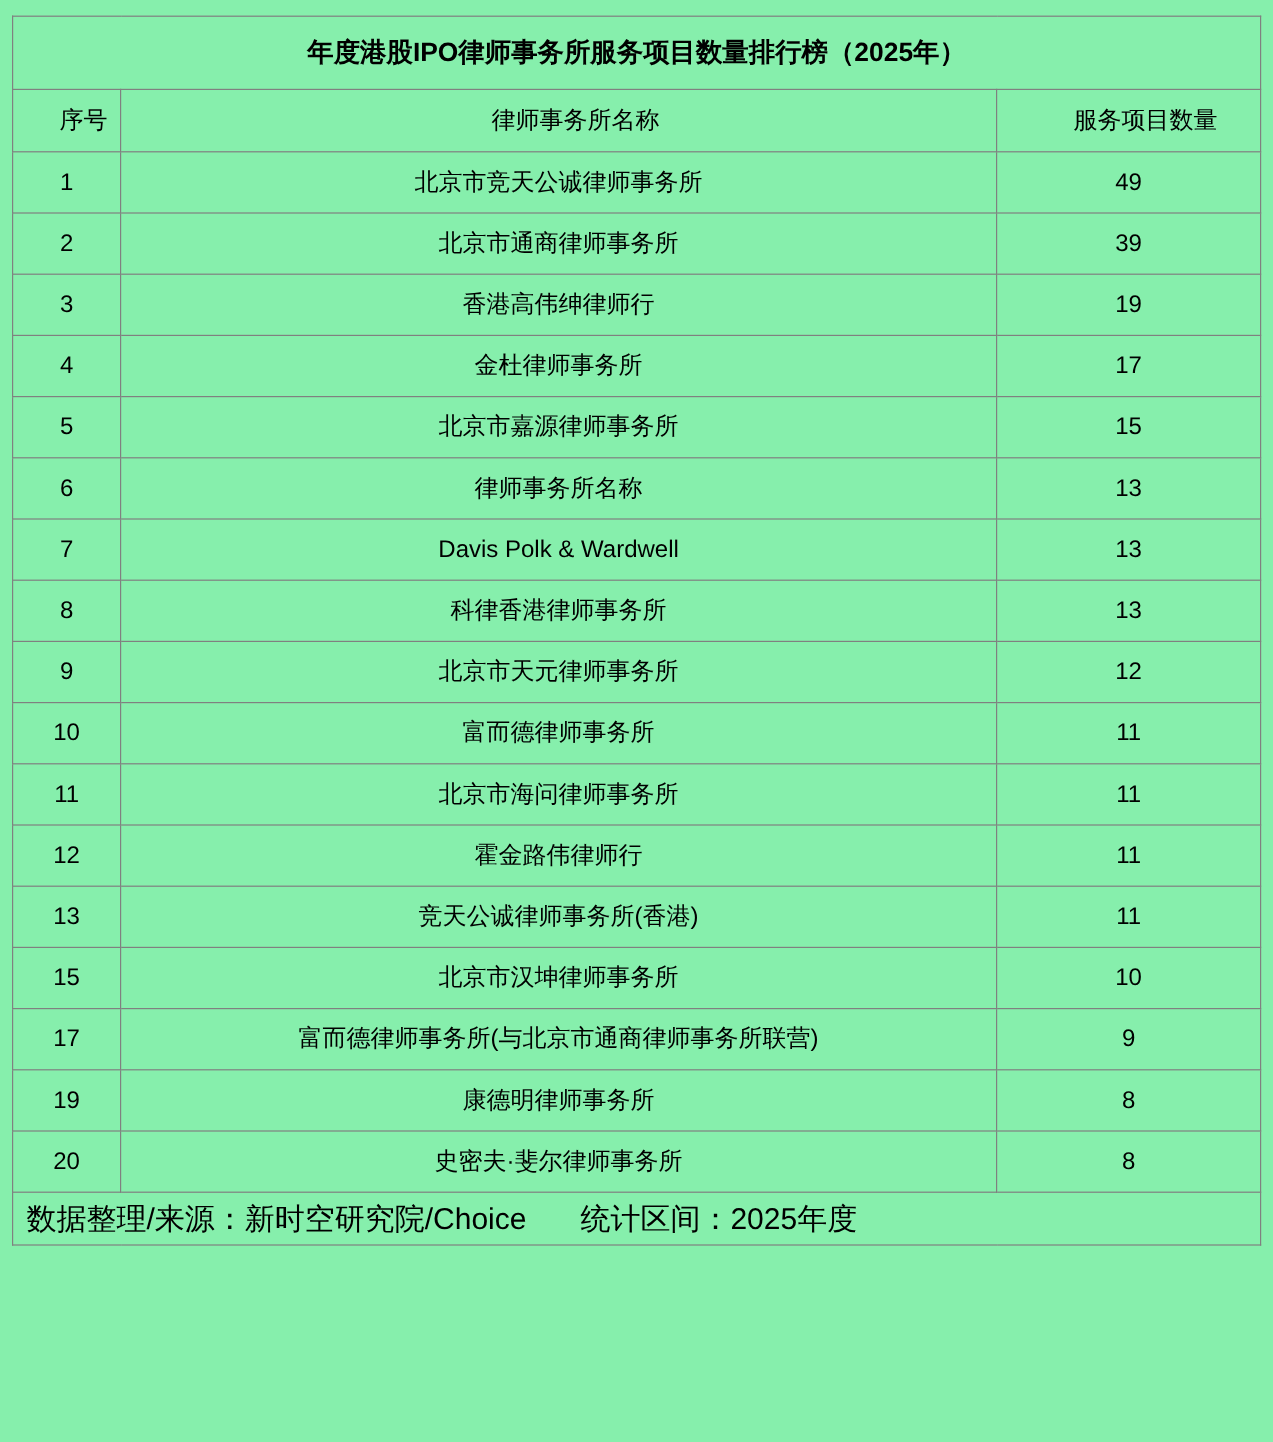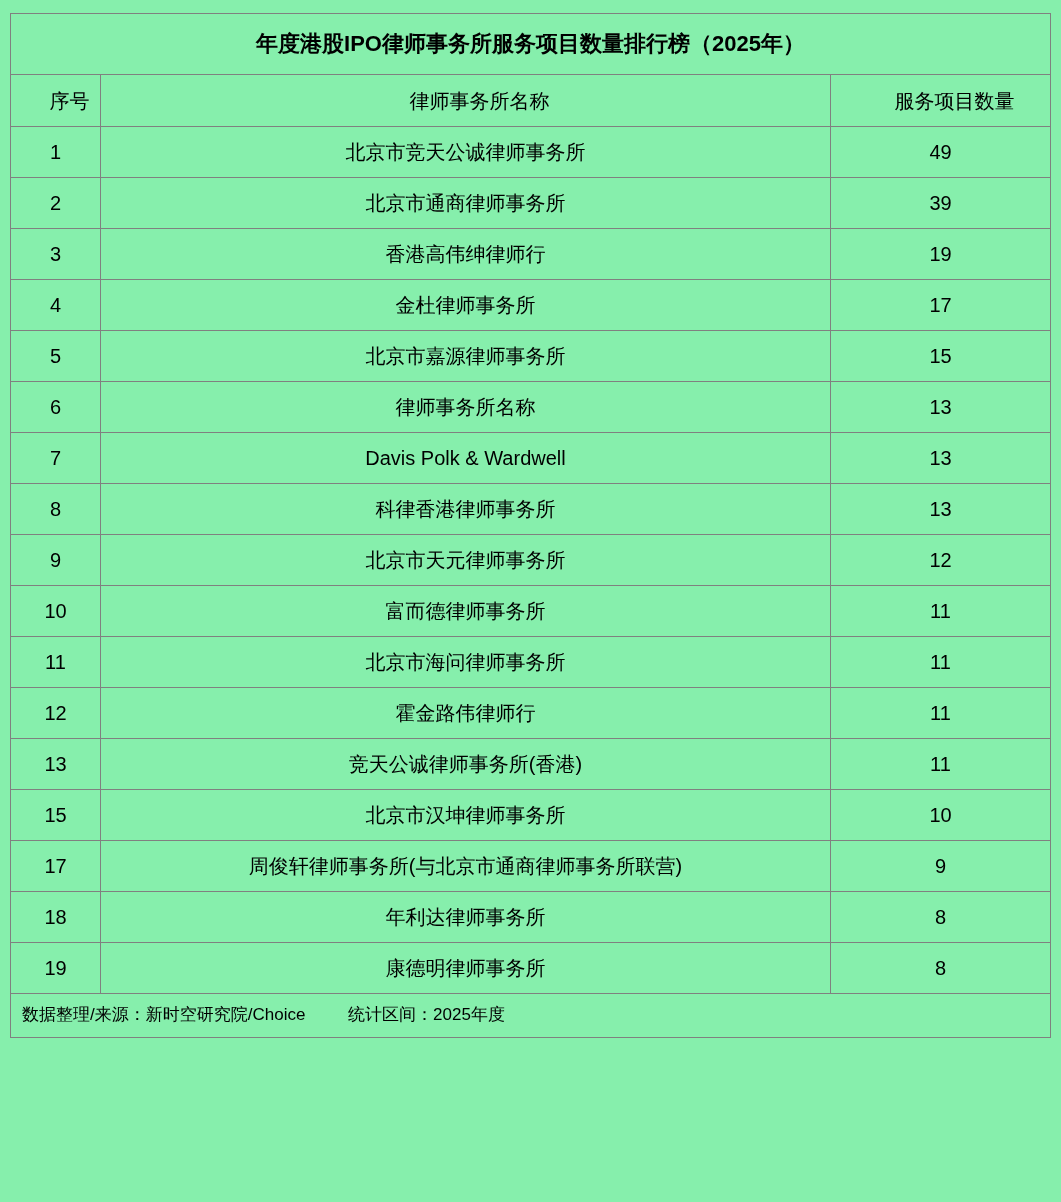--- a/index.html
+++ b/index.html
@@ -48,21 +48,21 @@
     height: 52px;
     padding-left: 28px;
   }
   tbody.data-body td {
     height: 51px;
   }
   tr.footer-row td {
     height: 44px;
     text-align: left;
     padding-left: 11px;
-    font-size: 17px;
+    font-size: 25px;
   }
   .period-gap {
     margin-left: 38px;
   }
 </style>
 </head>
 <body>
 
 <div class="canvas">
   <table class="rank-table">
@@ -147,31 +147,31 @@
           <td>竞天公诚律师事务所(香港)</td>
           <td>11</td>
         </tr>
         <tr>
           <td>15</td>
           <td>北京市汉坤律师事务所</td>
           <td>10</td>
         </tr>
         <tr>
           <td>17</td>
-          <td>周俊轩律师事务所(与北京市通商律师事务所联营)</td>
+          <td>富而德律师事务所(与北京市通商律师事务所联营)</td>
           <td>9</td>
-        </tr>
-        <tr>
-          <td>18</td>
-          <td>年利达律师事务所</td>
-          <td>8</td>
         </tr>
         <tr>
           <td>19</td>
           <td>康德明律师事务所</td>
+          <td>8</td>
+        </tr>
+        <tr>
+          <td>20</td>
+          <td>史密夫·斐尔律师事务所</td>
           <td>8</td>
         </tr>
       </tbody>
     <tfoot>
       <tr class="footer-row">
         <td colspan="3">
           <span>数据整理/来源：新时空研究院/Choice</span>
           <span class="period-gap">统计区间：2025年度</span>
         </td>
       </tr>

